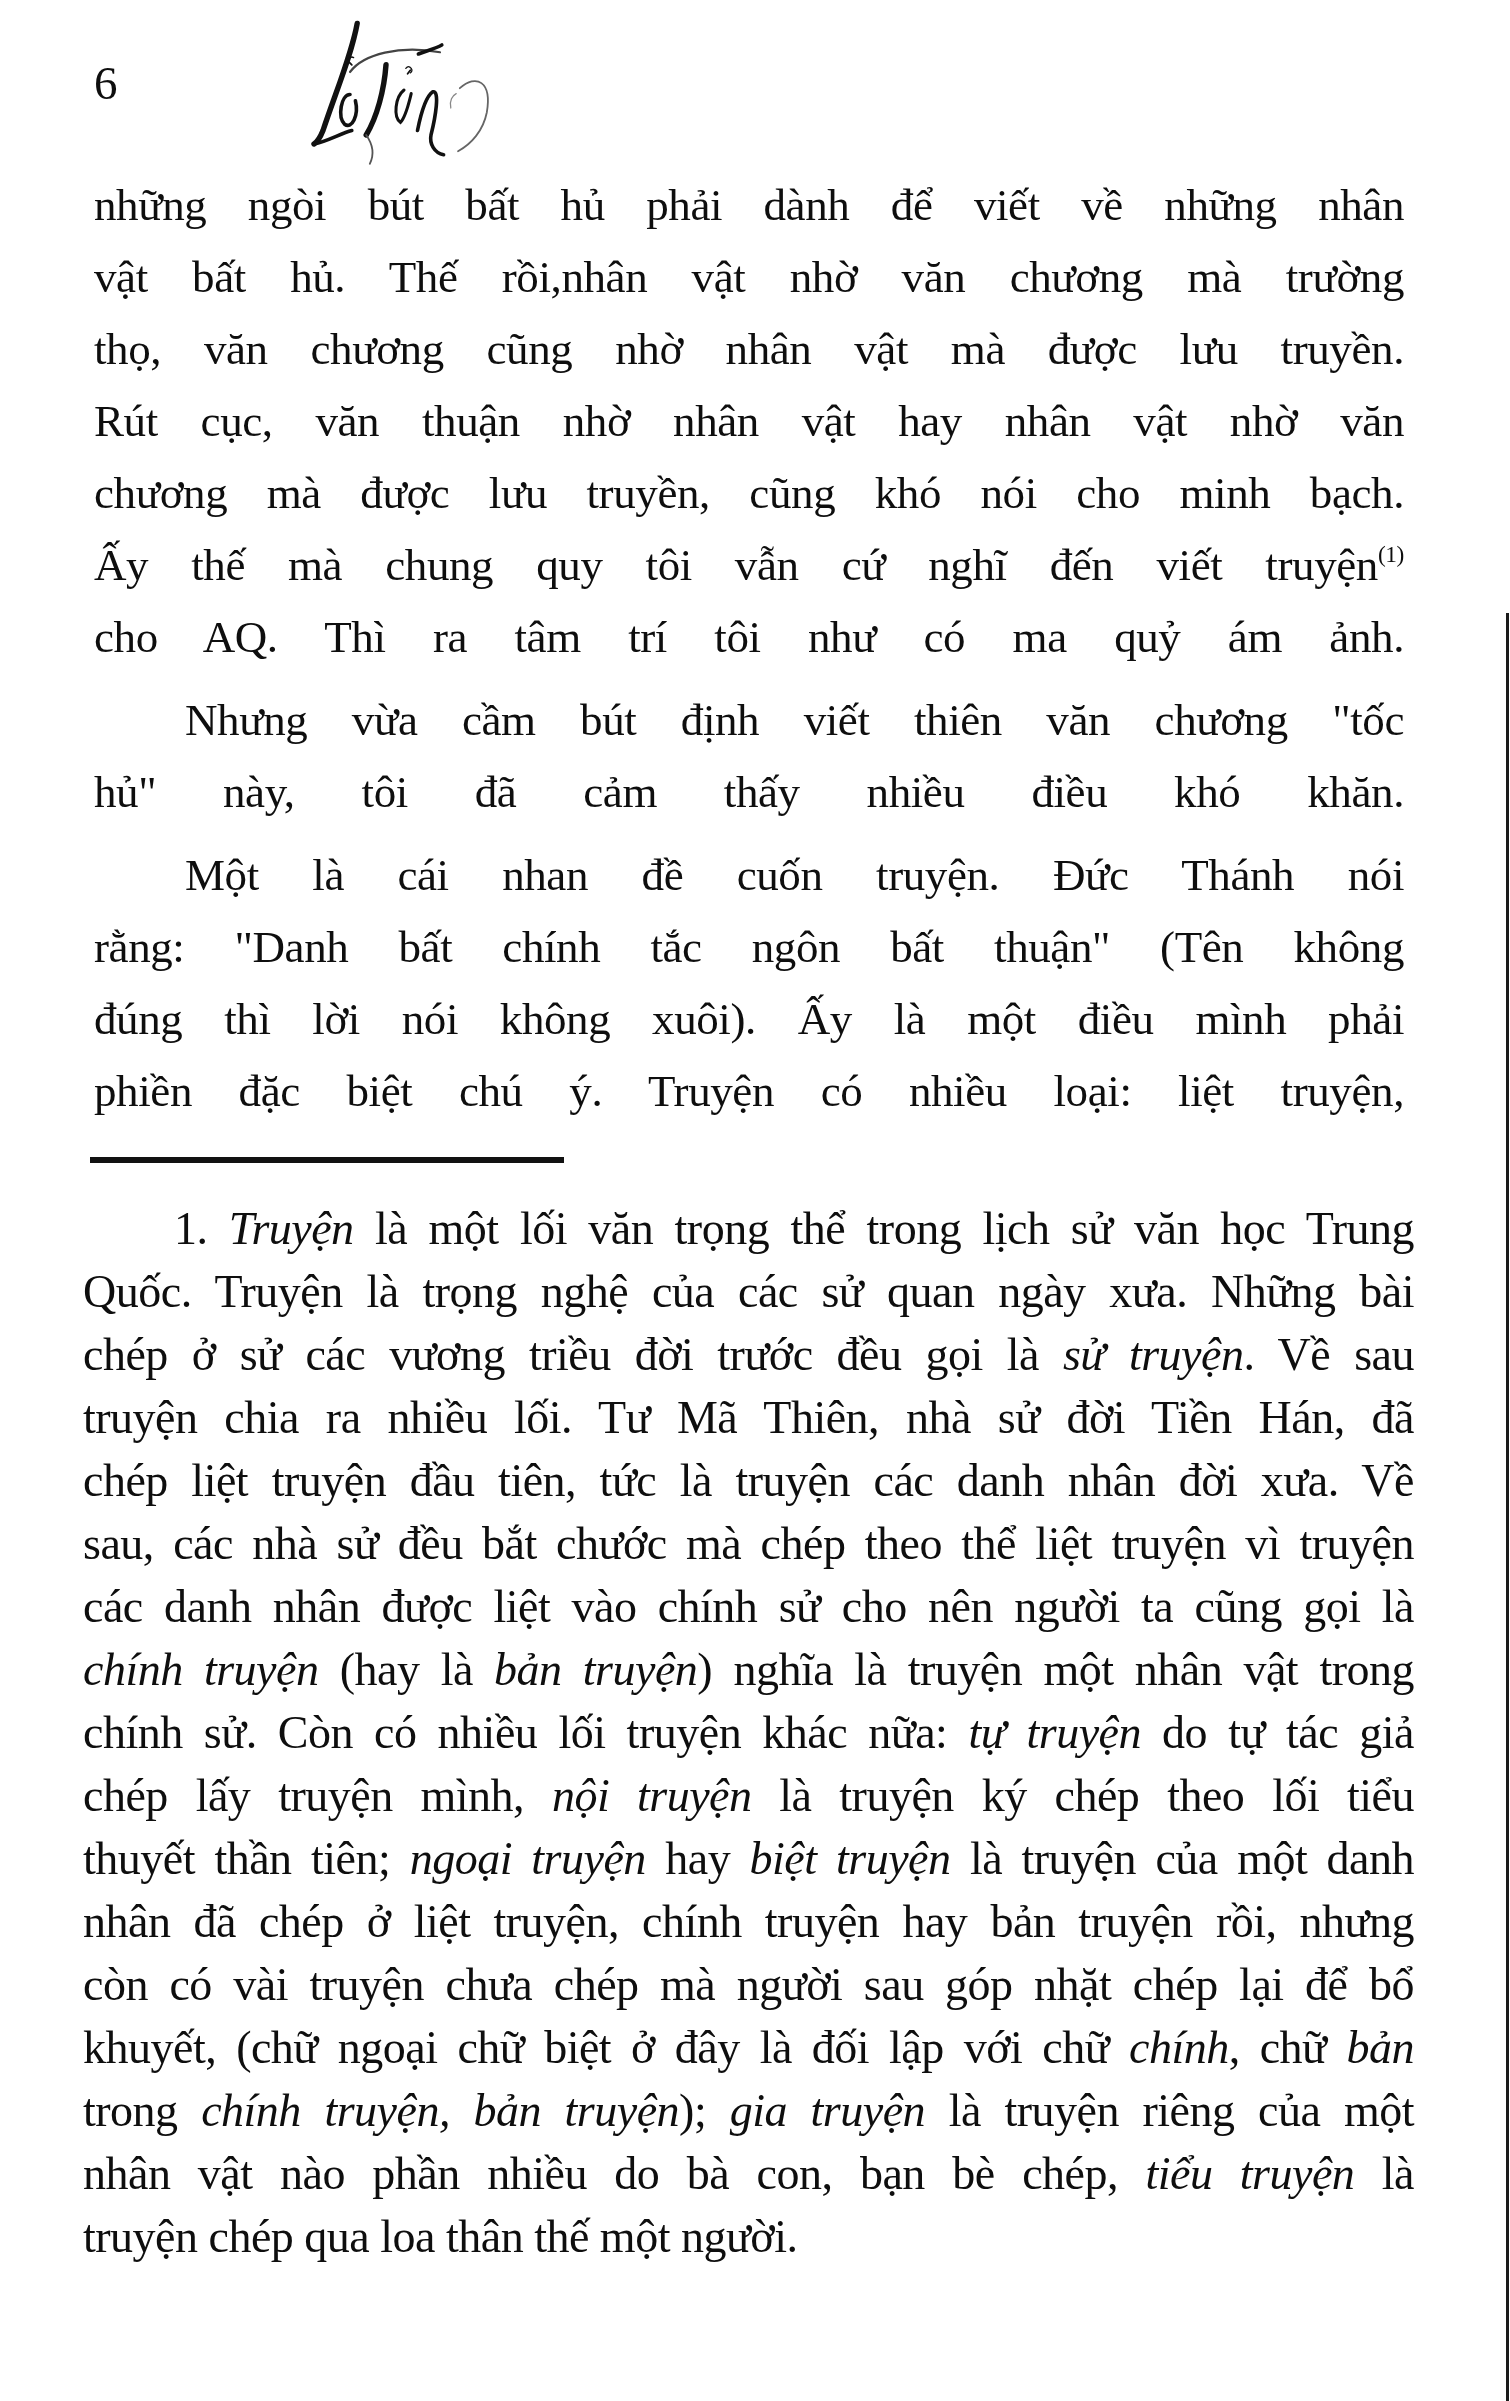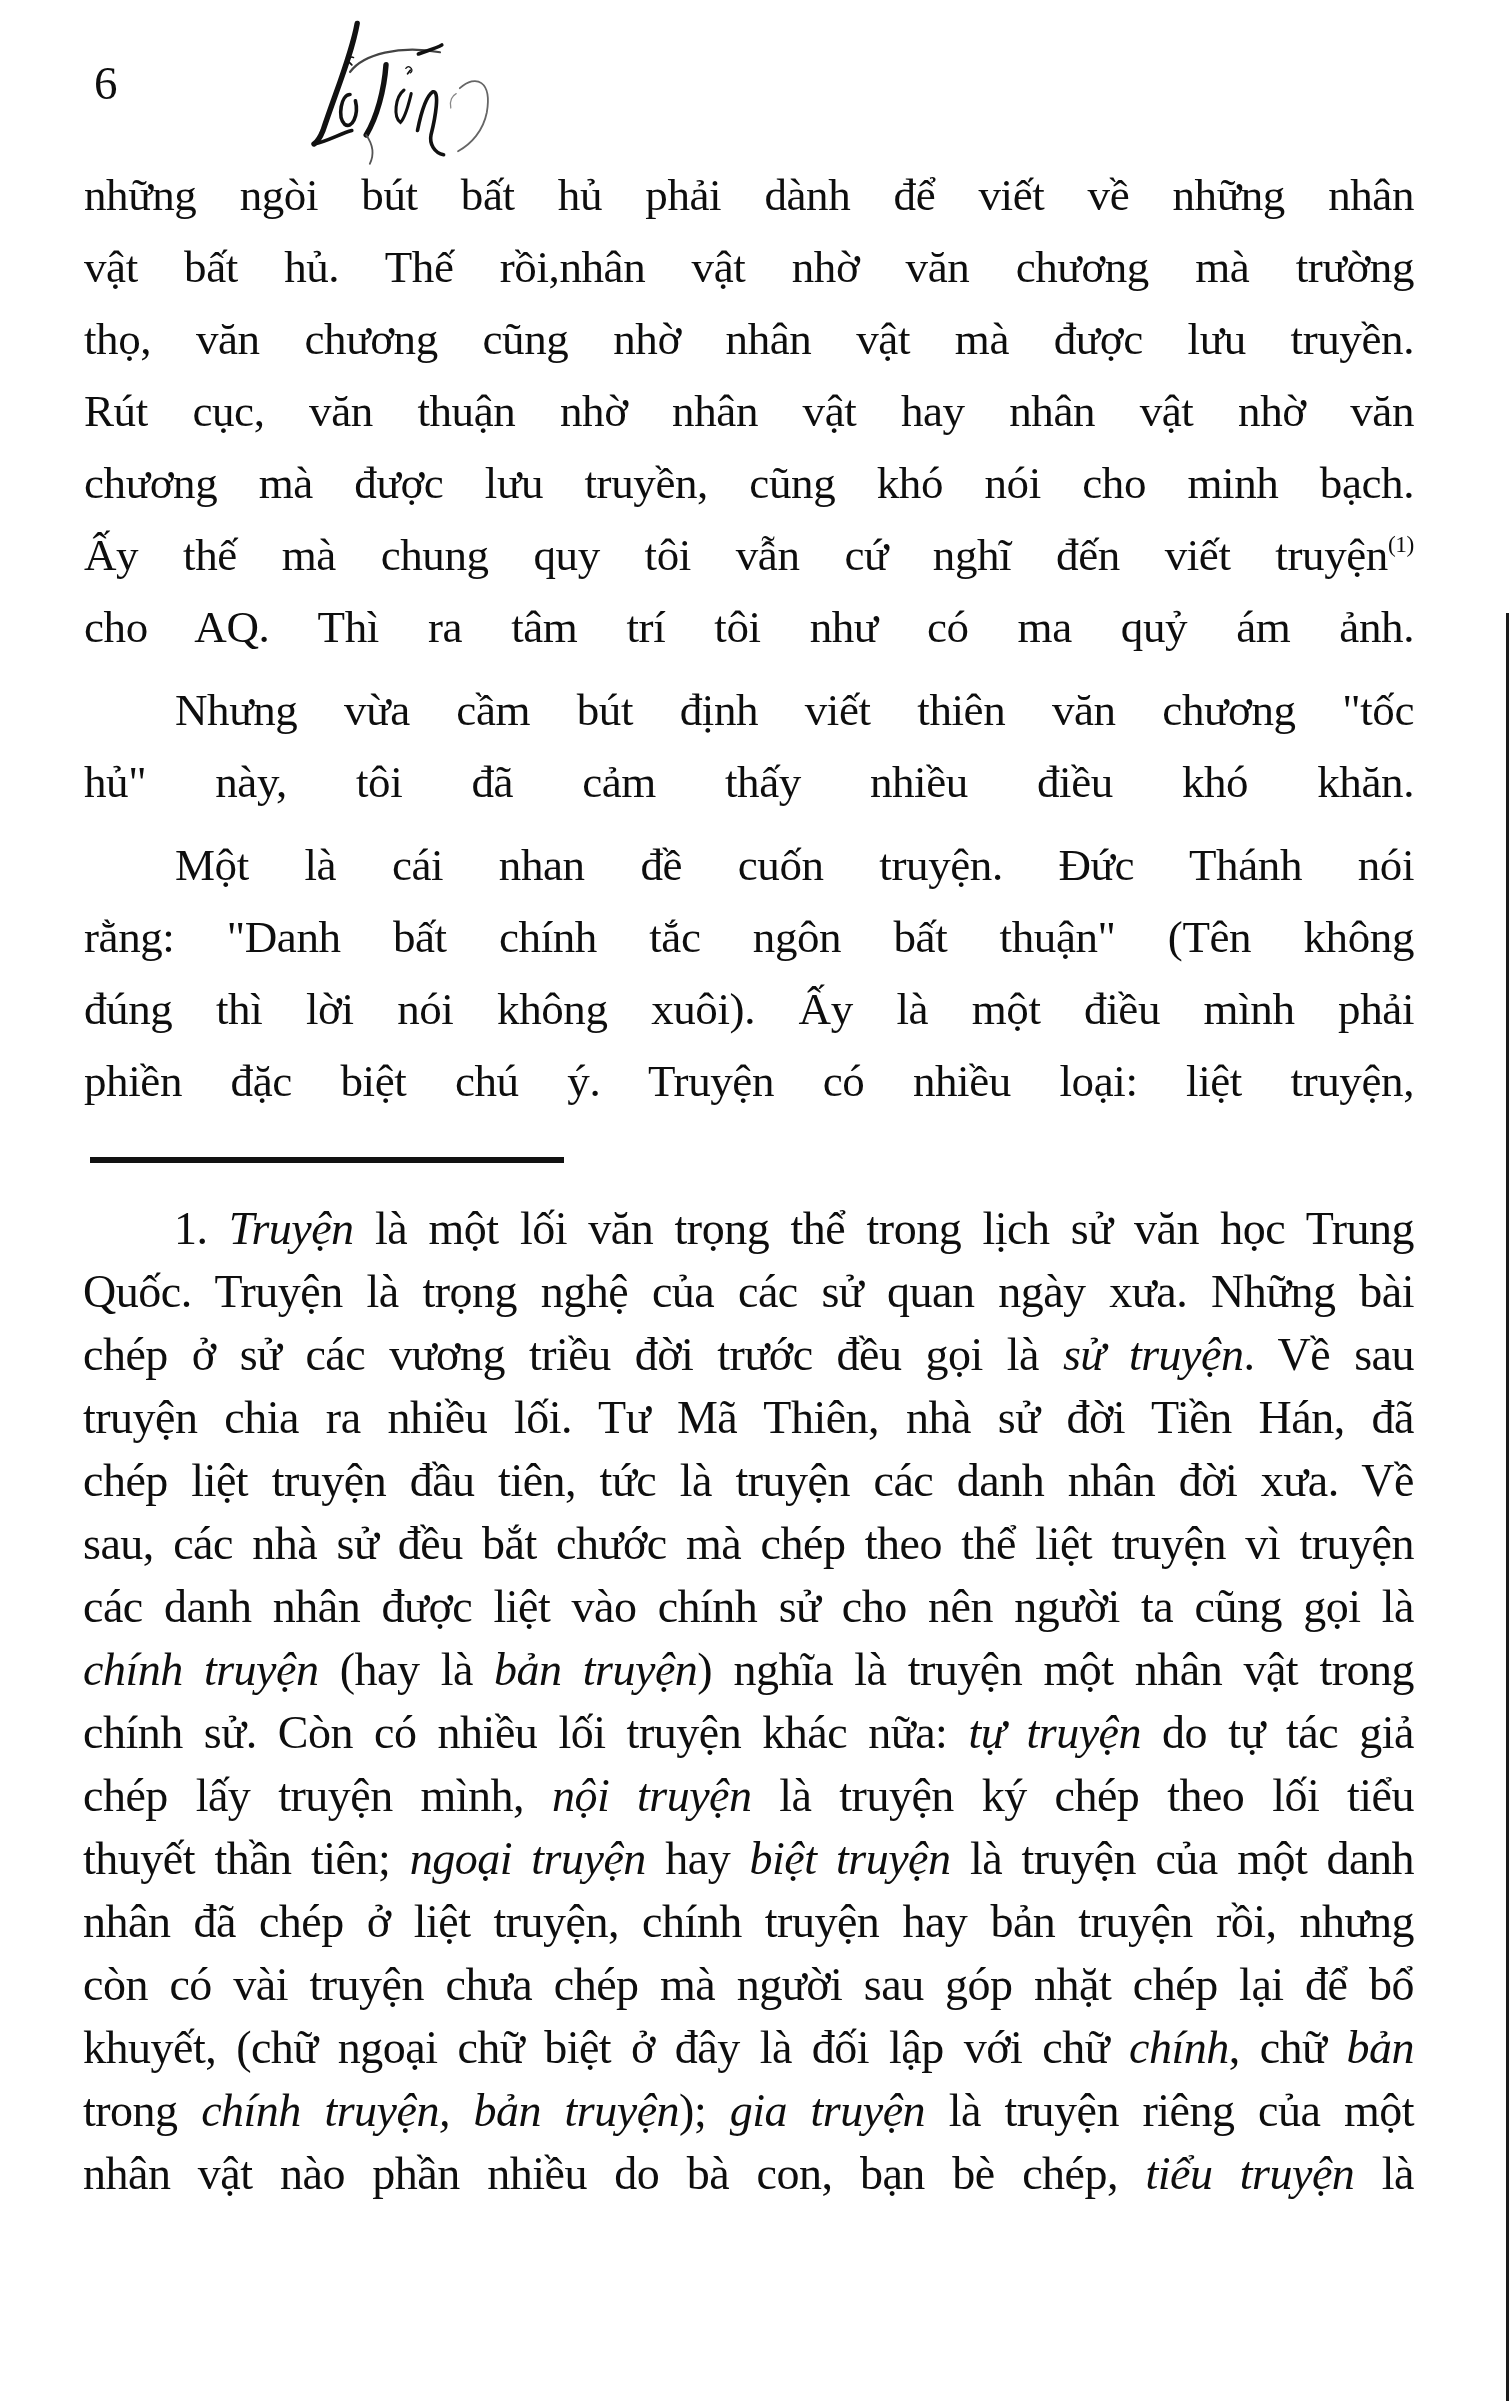--- a/index.html
+++ b/index.html
@@ -36,21 +36,21 @@
       position: absolute;
       left: 84px;
       top: 159px;
       width: 1330px;
       font-size: 45px;
       line-height: 72px;
       text-align: justify;
       letter-spacing: -0.4px;
     }
     .body-text p {
-      margin: 0;
+      margin: 10px;
       text-align: justify;
       text-align-last: justify;
     }
     .body-text p + p { margin-top: 10.8px; }
     .body-text sup {
       font-size: 23.4px;
       line-height: 0;
       vertical-align: 18px;
     }
 
@@ -160,16 +160,17 @@
   <span class="line">các danh nhân được liệt vào chính sử cho nên người ta cũng gọi là</span>
   <span class="line"><i>chính truyện</i><span> (hay là </span><i>bản truyện</i><span>) nghĩa là truyện một nhân vật trong</span></span>
   <span class="line"><span>chính sử. Còn có nhiều lối truyện khác nữa: </span><i>tự truyện</i><span> do tự tác giả</span></span>
   <span class="line"><span>chép lấy truyện mình, </span><i>nội truyện</i><span> là truyện ký chép theo lối tiểu</span></span>
   <span class="line"><span>thuyết thần tiên; </span><i>ngoại truyện</i><span> hay </span><i>biệt truyện</i><span> là truyện của một danh</span></span>
   <span class="line">nhân đã chép ở liệt truyện, chính truyện hay bản truyện rồi, nhưng</span>
   <span class="line">còn có vài truyện chưa chép mà người sau góp nhặt chép lại để bổ</span>
   <span class="line"><span>khuyết, (chữ ngoại chữ biệt ở đây là đối lập với chữ </span><i>chính</i><span>, chữ </span><i>bản</i></span>
   <span class="line"><span>trong </span><i>chính truyện, bản truyện</i><span>); </span><i>gia truyện</i><span> là truyện riêng của một</span></span>
   <span class="line"><span>nhân vật nào phần nhiều do bà con, bạn bè chép, </span><i>tiểu truyện</i><span> là</span></span>
+  <span class="line end">truyện chép qua loa thân thế một người.</span>
 </div>
 
 <div class="scan-edge"></div>
 
 
 </body></html>

